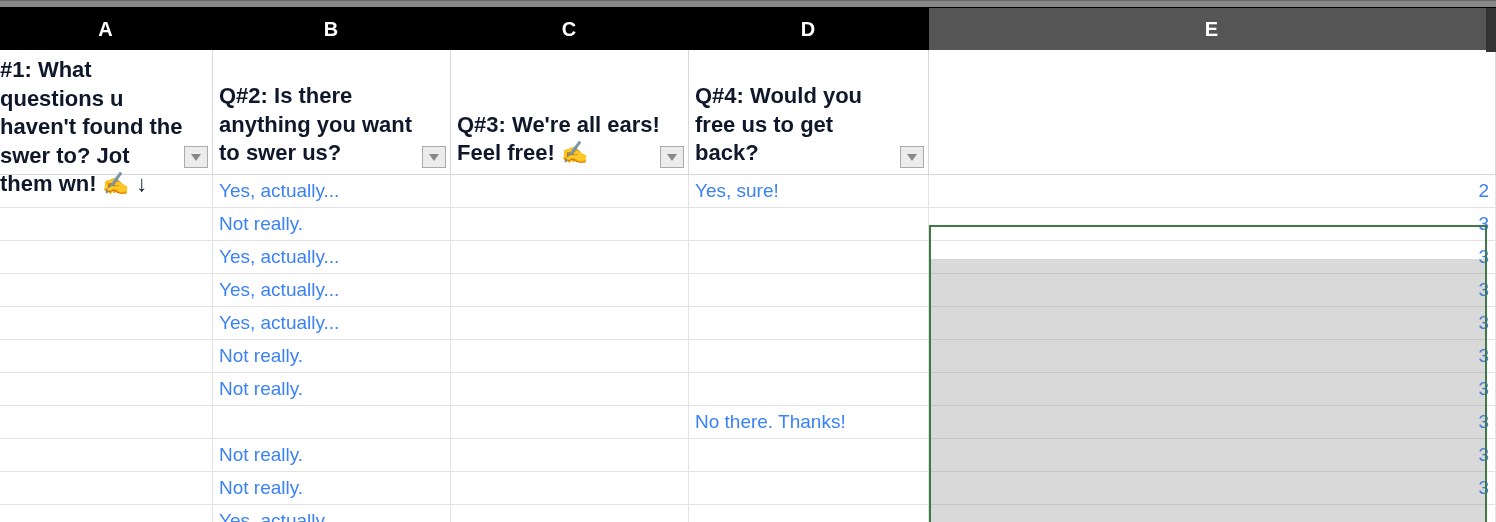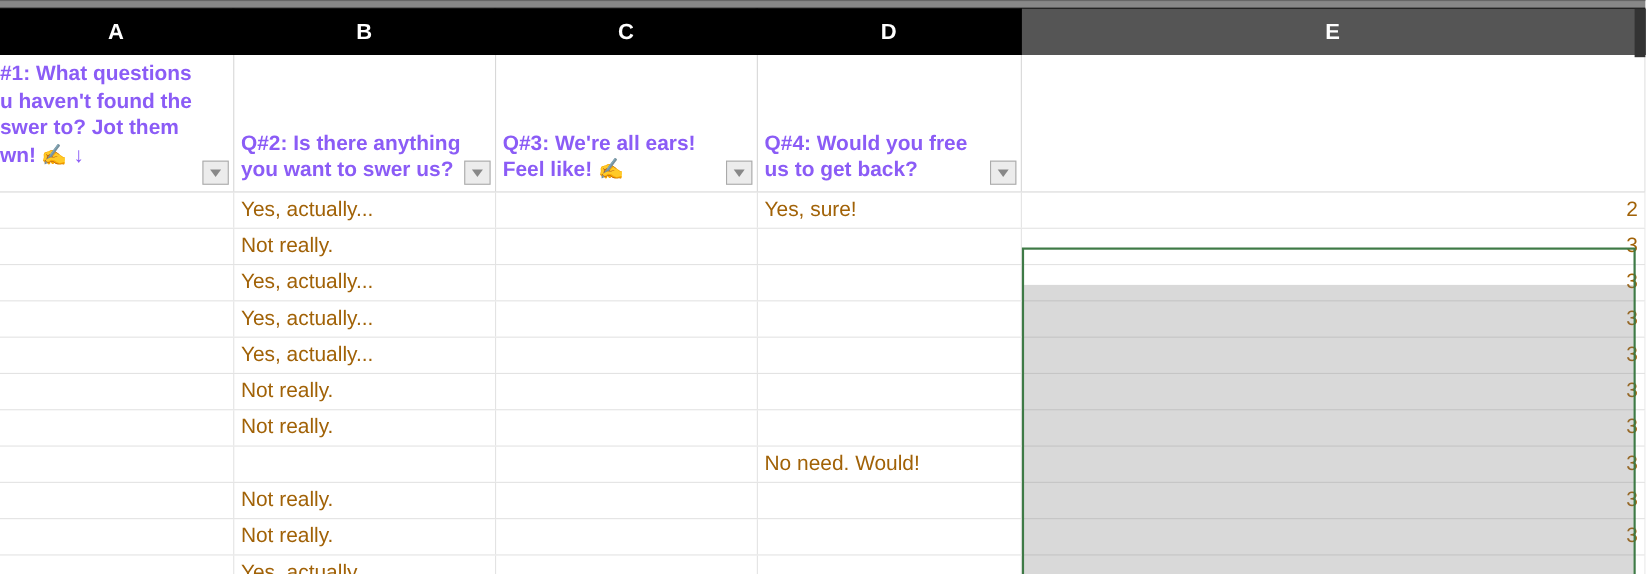--- a/index.html
+++ b/index.html
@@ -48,23 +48,23 @@
       display: flex;
       height: 125px;
       border-bottom: 1px solid #d8d8d8;
     }
     .header-cell {
       position: relative;
       border-right: 1px solid #d8d8d8;
       padding: 6px 28px 6px 6px;
       display: flex;
       align-items: flex-end;
-      font-size: 19px;
+      font-size: 22px;
       font-weight: 700;
-      color: #8b5cf6;
+      color: #0f172a;
       line-height: 1.3;
     }
     .header-cell.first {
       padding: 6px 28px 6px 0;
       align-items: flex-start;
     }
     .header-cell .text-wrap {
       overflow: hidden;
       word-wrap: break-word;
     }
@@ -85,21 +85,21 @@
 
     .data-row {
       display: flex;
       height: 33px;
       border-bottom: 1px solid #e3e3e3;
     }
     .data-cell {
       border-right: 1px solid #e3e3e3;
       padding: 4px 6px;
       font-size: 19px;
-      color: #a16207;
+      color: #3b82f6;
       display: flex;
       align-items: center;
       overflow: hidden;
       white-space: nowrap;
     }
     .data-cell.first { padding-left: 0; }
     .data-cell.right { justify-content: flex-end; }
 
     .selection-box {
       position: absolute;
@@ -158,21 +158,21 @@
       <div class="text-wrap">Q#2: Is there anything you want to swer us?</div>
       <div class="filter-btn">
         <span>
           <svg width="12" height="10" viewBox="0 0 12 10">
               <polygon points="1,2 11,2 6,9" fill="#888"></polygon>
             </svg>
         </span>
       </div>
     </div>
     <div class="header-cell col-C">
-      <div class="text-wrap">Q#3: We're all ears! Feel like! ✍️</div>
+      <div class="text-wrap">Q#3: We're all ears! Feel free! ✍️</div>
       <div class="filter-btn">
         <span>
           <svg width="12" height="10" viewBox="0 0 12 10">
               <polygon points="1,2 11,2 6,9" fill="#888"></polygon>
             </svg>
         </span>
       </div>
     </div>
     <div class="header-cell col-D">
       <div class="text-wrap">Q#4: Would you free us to get back?</div>
@@ -236,21 +236,21 @@
         <div class="data-cell col-A first"></div>
         <div class="data-cell col-B">Not really.</div>
         <div class="data-cell col-C"></div>
         <div class="data-cell col-D"></div>
         <div class="data-cell col-E right">3</div>
       </div>
       <div class="data-row">
         <div class="data-cell col-A first"></div>
         <div class="data-cell col-B"></div>
         <div class="data-cell col-C"></div>
-        <div class="data-cell col-D">No need. Would!</div>
+        <div class="data-cell col-D">No there. Thanks!</div>
         <div class="data-cell col-E right">3</div>
       </div>
       <div class="data-row">
         <div class="data-cell col-A first"></div>
         <div class="data-cell col-B">Not really.</div>
         <div class="data-cell col-C"></div>
         <div class="data-cell col-D"></div>
         <div class="data-cell col-E right">3</div>
       </div>
       <div class="data-row">

